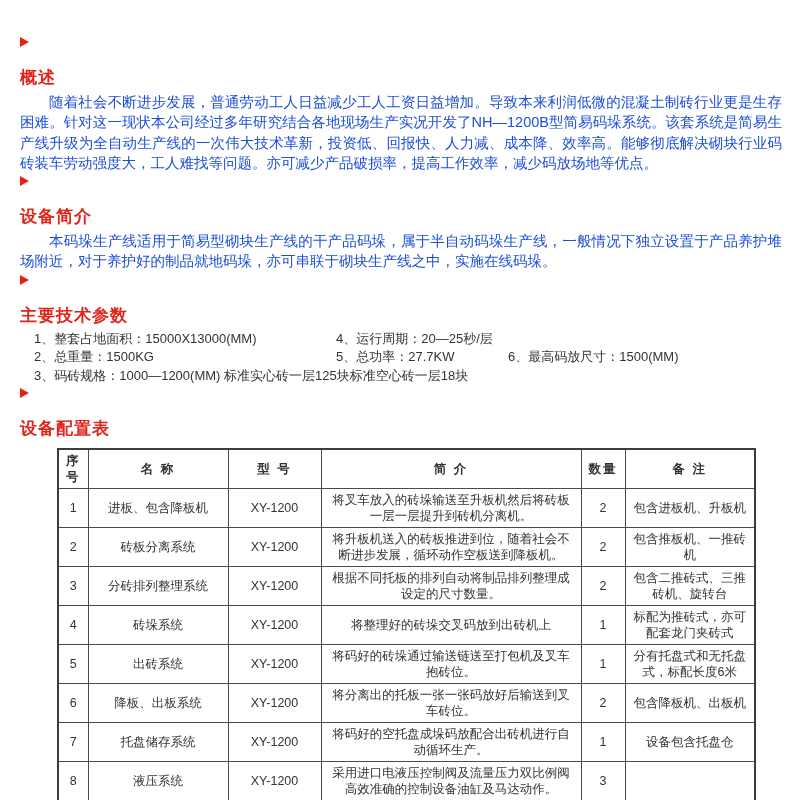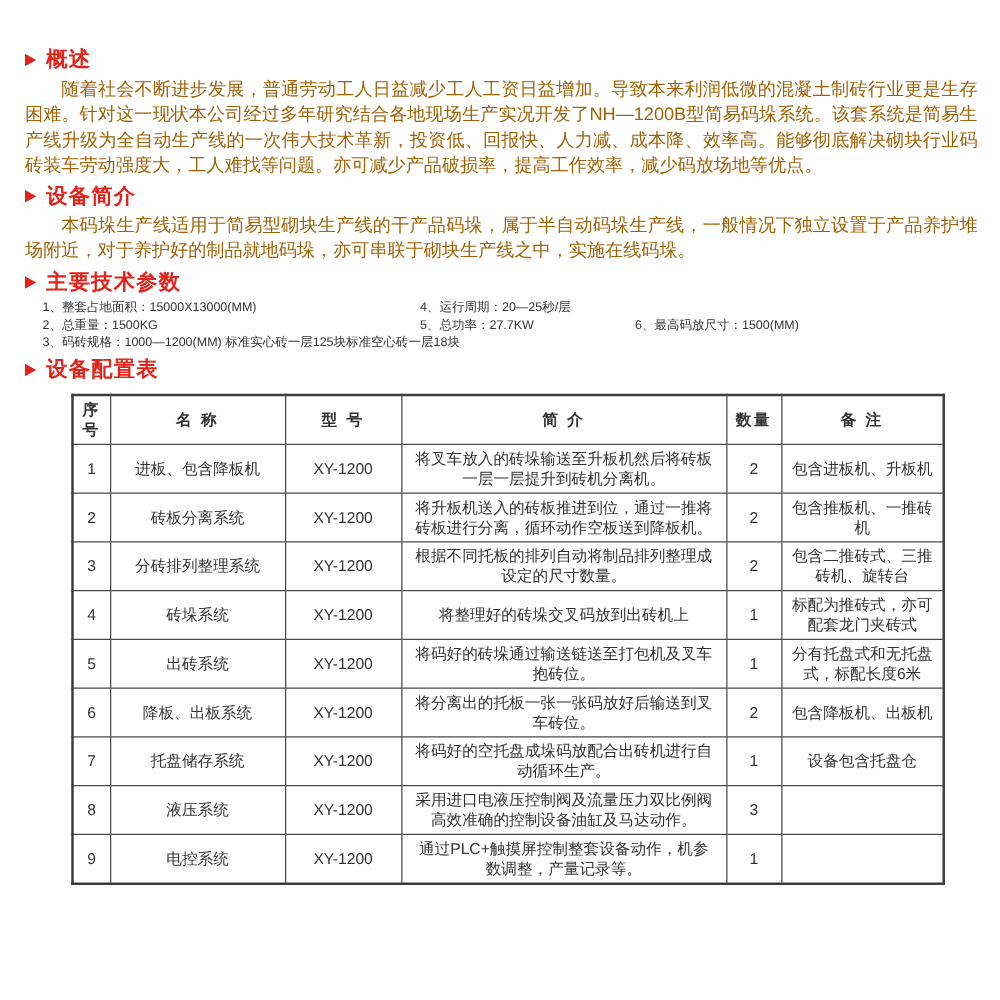--- a/index.html
+++ b/index.html
@@ -2,26 +2,26 @@
 <html><head>
 <meta charset="utf-8">
 <style>
   html,body{margin:0;padding:0;background:#fff;}
   body{
     width:800px;height:800px;overflow:hidden;
     font-family:"Liberation Sans","DejaVu Sans",sans-serif;
     color:#333;
   }
   .page{padding:34px 18px 0 20px;box-sizing:border-box;}
-  .sec-head{display:flex;align-items:center;gap:8px;margin:3px 0 3px 0;}
+  .sec-head{display:flex;gap:20px;margin:3px 0 3px 0;flex-direction:column;}
   .tri{width:0;height:0;border-left:9px solid #e2231a;border-top:5px solid transparent;border-bottom:5px solid transparent;flex:0 0 auto;}
   .sec-head h2{margin:0;font-size:17px;line-height:22px;font-weight:bold;color:#e2231a;letter-spacing:1px;}
-  p.body-text{margin:0 0 2px 0;font-size:14.5px;line-height:1.4;text-indent:2em;text-align:justify;color:#a16207;}
+  p.body-text{margin:0 0 2px 0;font-size:14.5px;line-height:1.4;text-indent:2em;text-align:justify;color:#1d4ed8;}
   .params{padding-left:14px;margin-top:2px;}
-  .params-line{font-size:10px;line-height:1.42;white-space:nowrap;}
+  .params-line{font-size:13px;line-height:1.42;white-space:nowrap;}
   .params-line .c1{display:inline-block;width:302px;}
   .params-line .c2{display:inline-block;width:172px;}
   table.cfg{
     border-collapse:collapse;table-layout:fixed;
     width:697px;margin:8px 0 0 37px;
     font-size:12.5px;color:#333;
     border:2px solid #3c3c3c;
   }
   table.cfg th,table.cfg td{
     border:1px solid #4a4a4a;
@@ -106,21 +106,21 @@
         <td class="c-model">XY-1200</td>
         <td class="c-desc">将叉车放入的砖垛输送至升板机然后将砖板一层一层提升到砖机分离机。</td>
         <td class="c-qty">2</td>
         <td class="c-note">包含进板机、升板机</td>
       </tr>
 
       <tr>
         <td class="c-no">2</td>
         <td class="c-name">砖板分离系统</td>
         <td class="c-model">XY-1200</td>
-        <td class="c-desc">将升板机送入的砖板推进到位，通过一推将砖板进行分离，循环动作空板送到降板机。</td>
+        <td class="c-desc">将升板机送入的砖板推进到位，随着社会不断进步发展，循环动作空板送到降板机。</td>
         <td class="c-qty">2</td>
         <td class="c-note">包含推板机、一推砖机</td>
       </tr>
 
       <tr>
         <td class="c-no">3</td>
         <td class="c-name">分砖排列整理系统</td>
         <td class="c-model">XY-1200</td>
         <td class="c-desc">根据不同托板的排列自动将制品排列整理成设定的尺寸数量。</td>
         <td class="c-qty">2</td>

